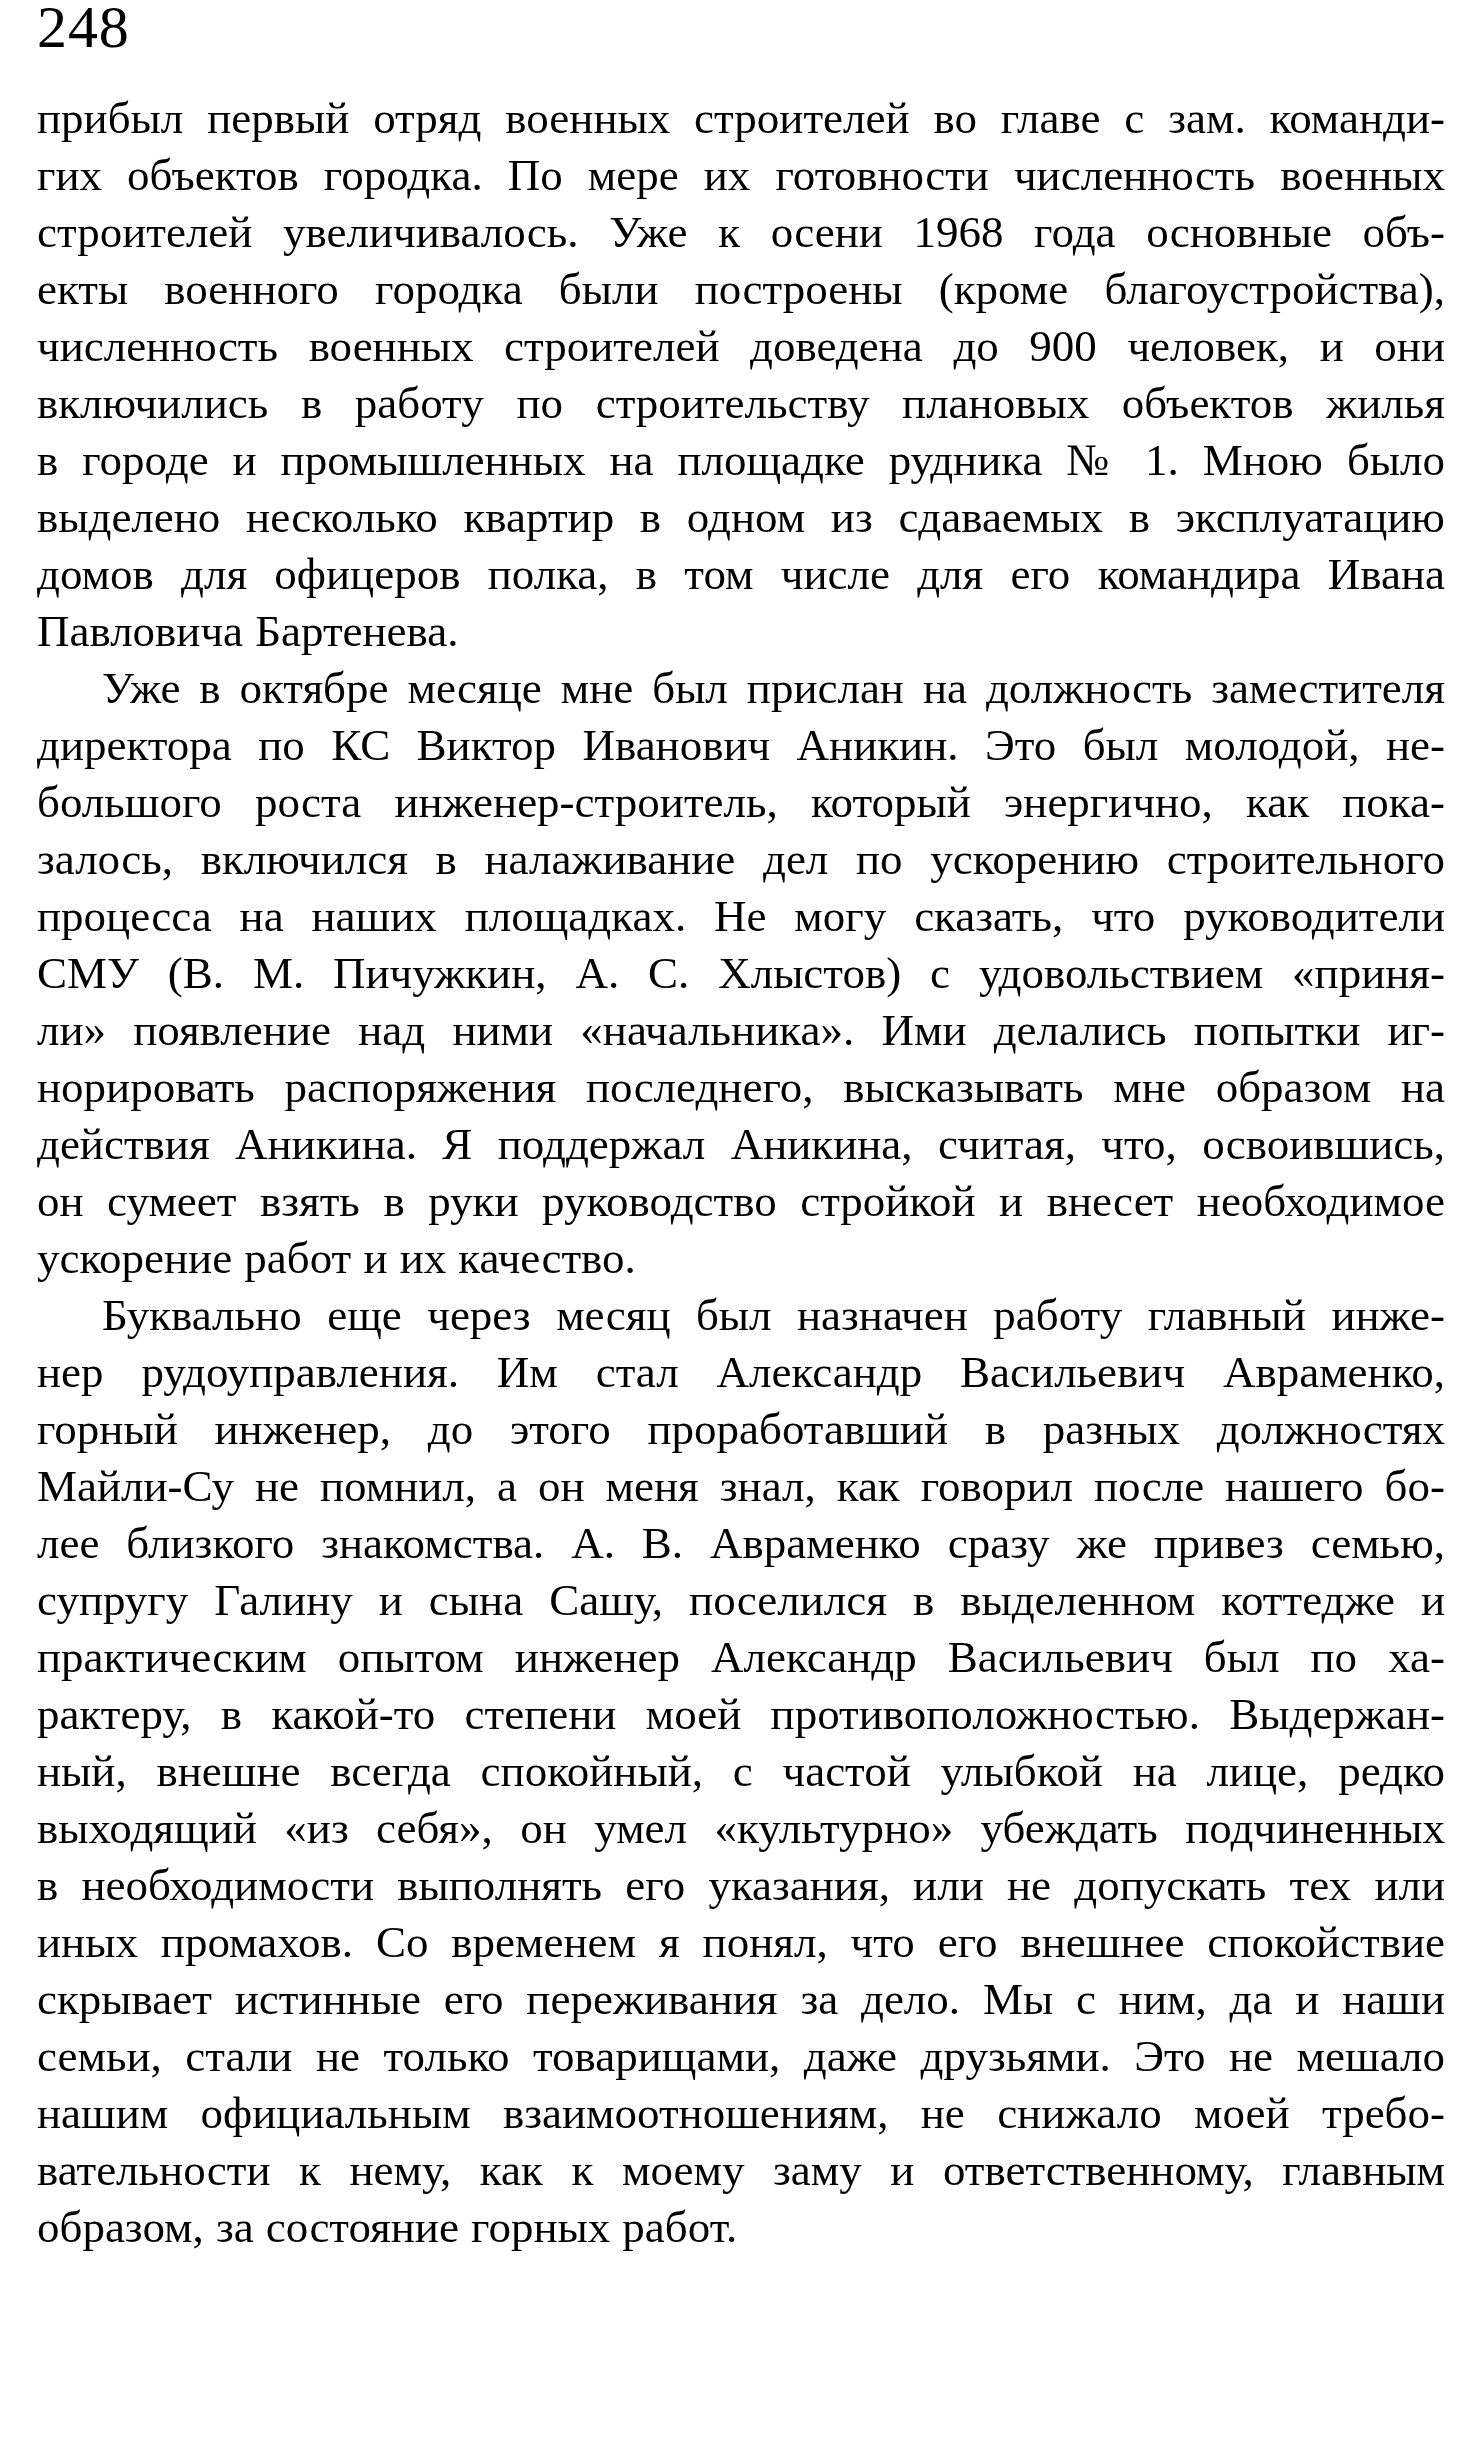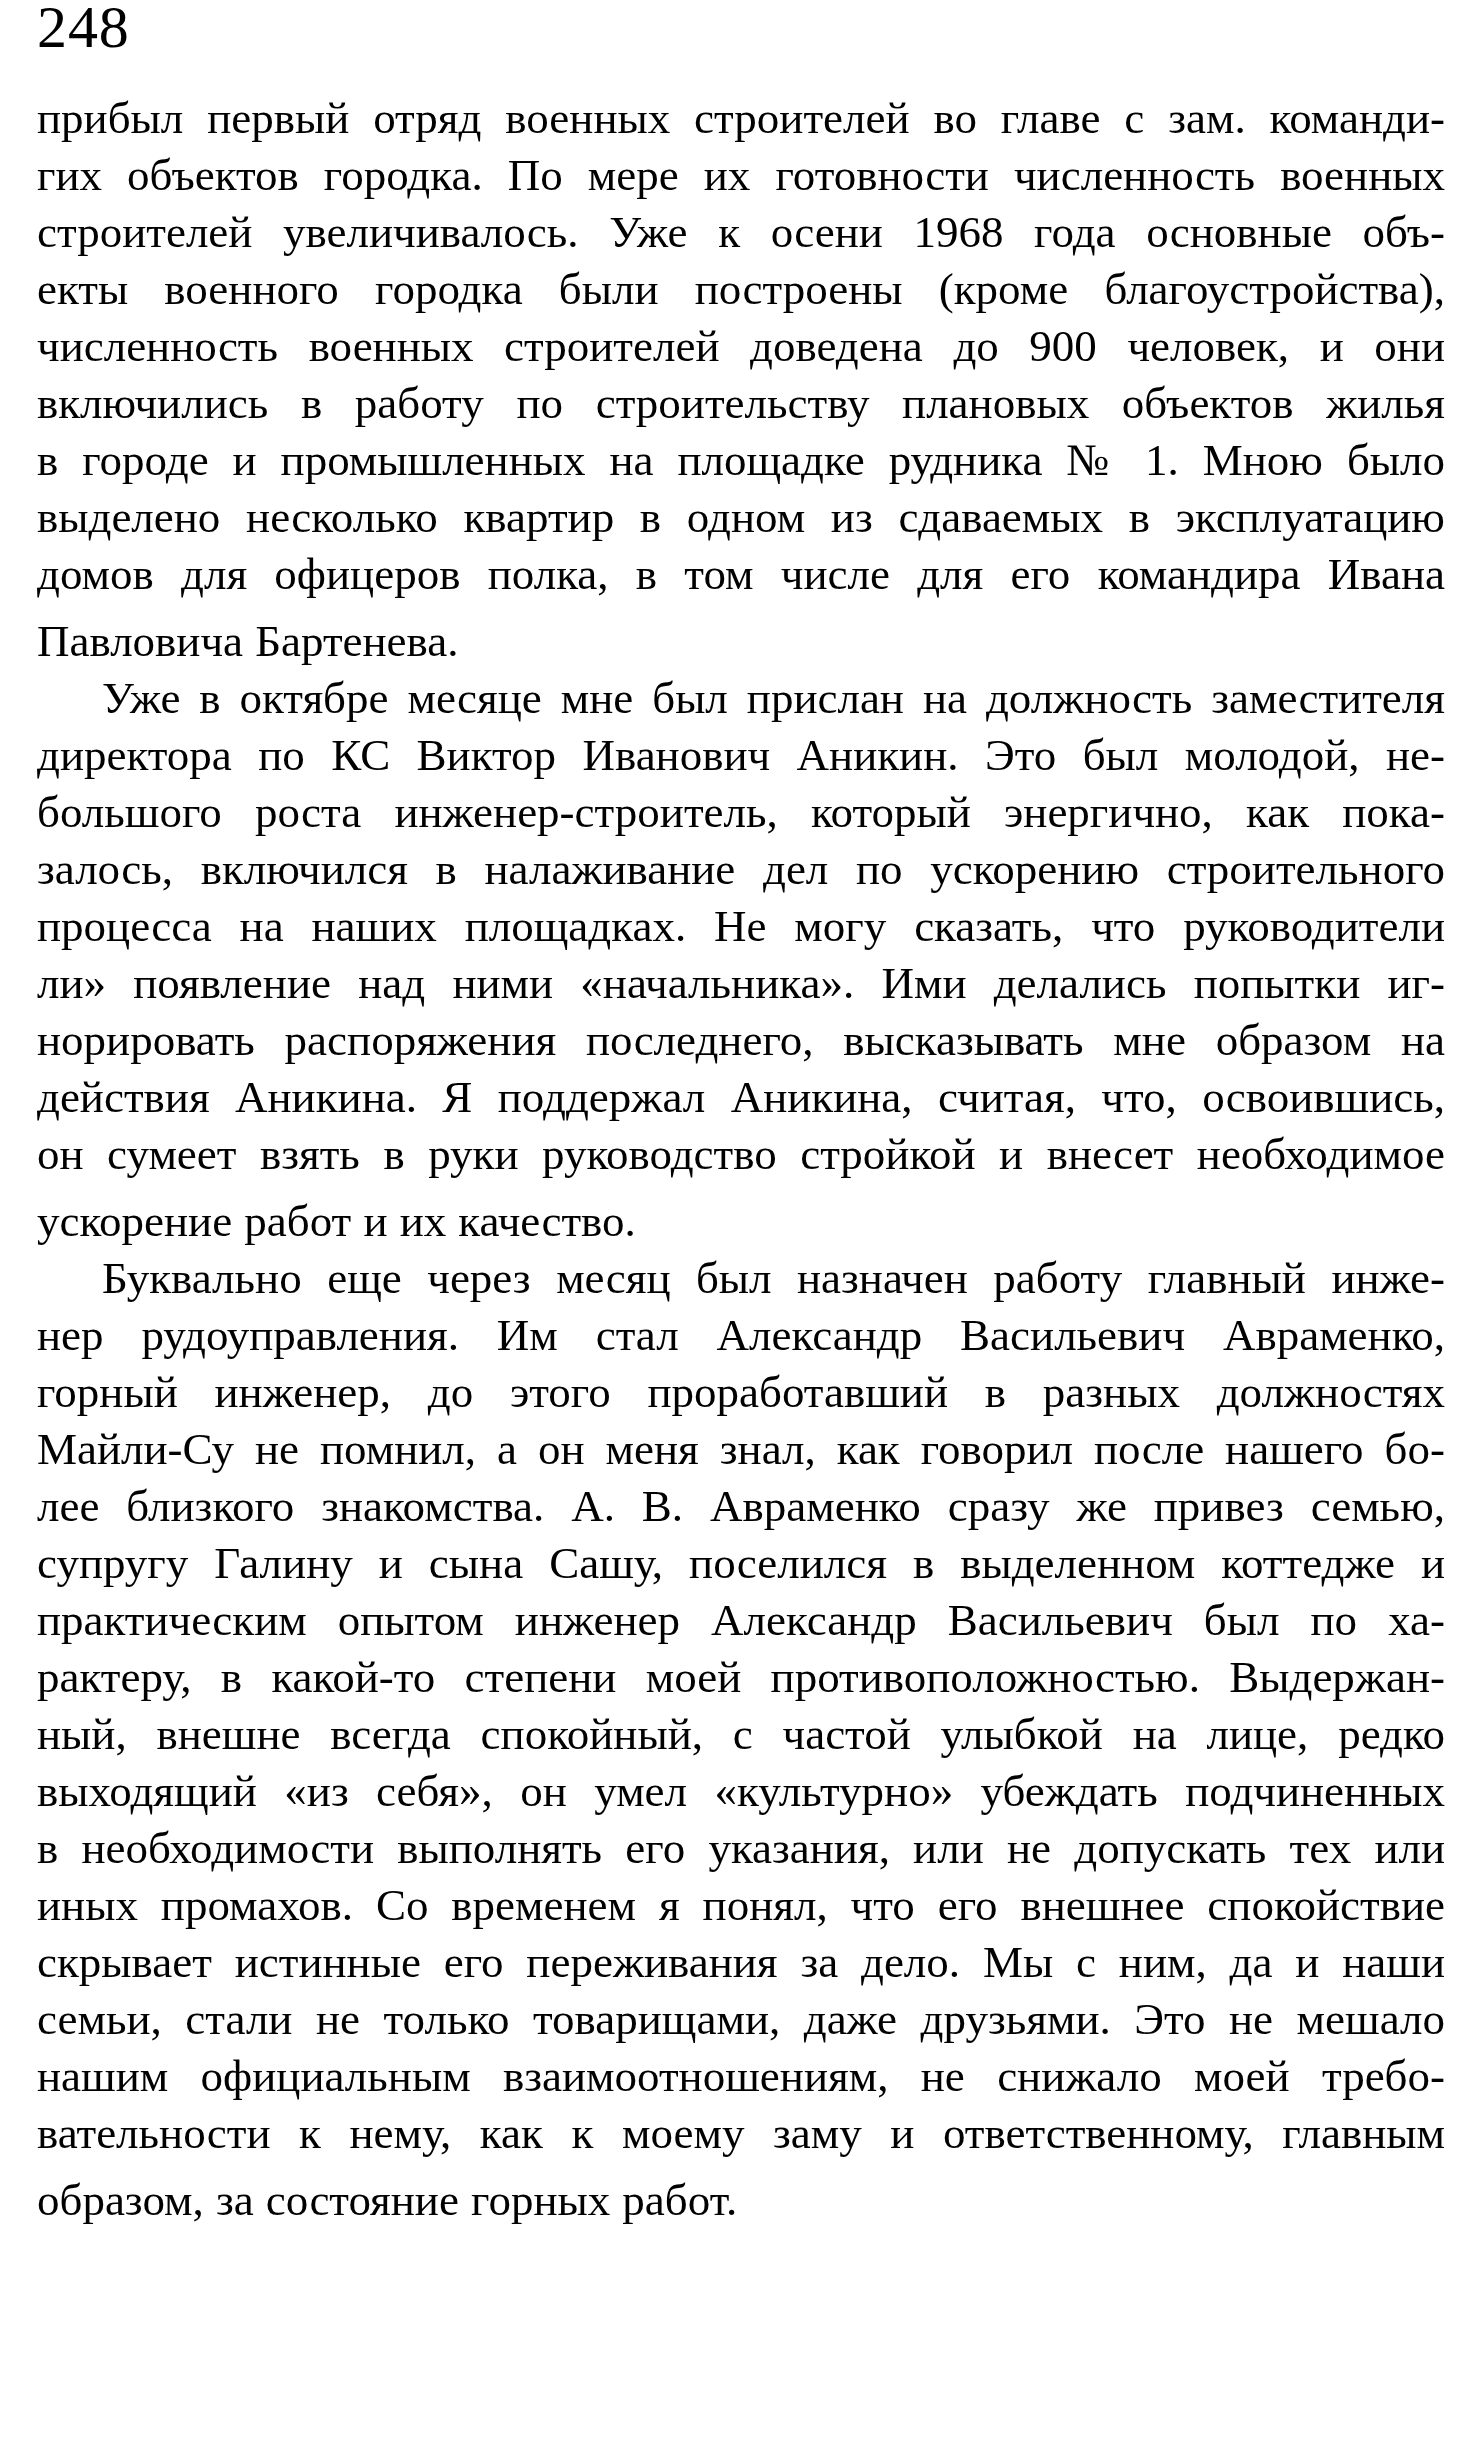--- a/index.html
+++ b/index.html
@@ -39,21 +39,20 @@
   }
   .line {
     text-align: justify;
     text-align-last: justify;
     white-space: normal;
     word-spacing: 0.9px;
   }
   .line.last {
     text-align: left;
     text-align-last: left;
-    margin-top: 10px;
   }
   .line.indent {
     text-indent: 65px;
   }
 </style>
 </head>
 <body>
 
 <div class="page-number">248</div>
 
@@ -69,20 +68,21 @@
       <div class="line">выделено несколько квартир в одном из сдаваемых в эксплуатацию</div>
       <div class="line">домов для офицеров полка, в том числе для его командира Ивана</div>
       <div class="line last">Павловича Бартенева.</div>
     </div>
     <div class="paragraph">
       <div class="line indent">Уже в октябре месяце мне был прислан на должность заместителя</div>
       <div class="line">директора по КС Виктор Иванович Аникин. Это был молодой, не-</div>
       <div class="line">большого роста инженер-строитель, который энергично, как пока-</div>
       <div class="line">залось, включился в налаживание дел по ускорению строительного</div>
       <div class="line">процесса на наших площадках. Не могу сказать, что руководители</div>
+      <div class="line">СМУ (В. М. Пичужкин, А. С. Хлыстов) с удовольствием «приня-</div>
       <div class="line">ли» появление над ними «начальника». Ими делались попытки иг-</div>
       <div class="line">норировать распоряжения последнего, высказывать мне образом на</div>
       <div class="line">действия Аникина. Я поддержал Аникина, считая, что, освоившись,</div>
       <div class="line">он сумеет взять в руки руководство стройкой и внесет необходимое</div>
       <div class="line last">ускорение работ и их качество.</div>
     </div>
     <div class="paragraph">
       <div class="line indent">Буквально еще через месяц был назначен работу главный инже-</div>
       <div class="line">нер рудоуправления. Им стал Александр Васильевич Авраменко,</div>
       <div class="line">горный инженер, до этого проработавший в разных должностях</div>

